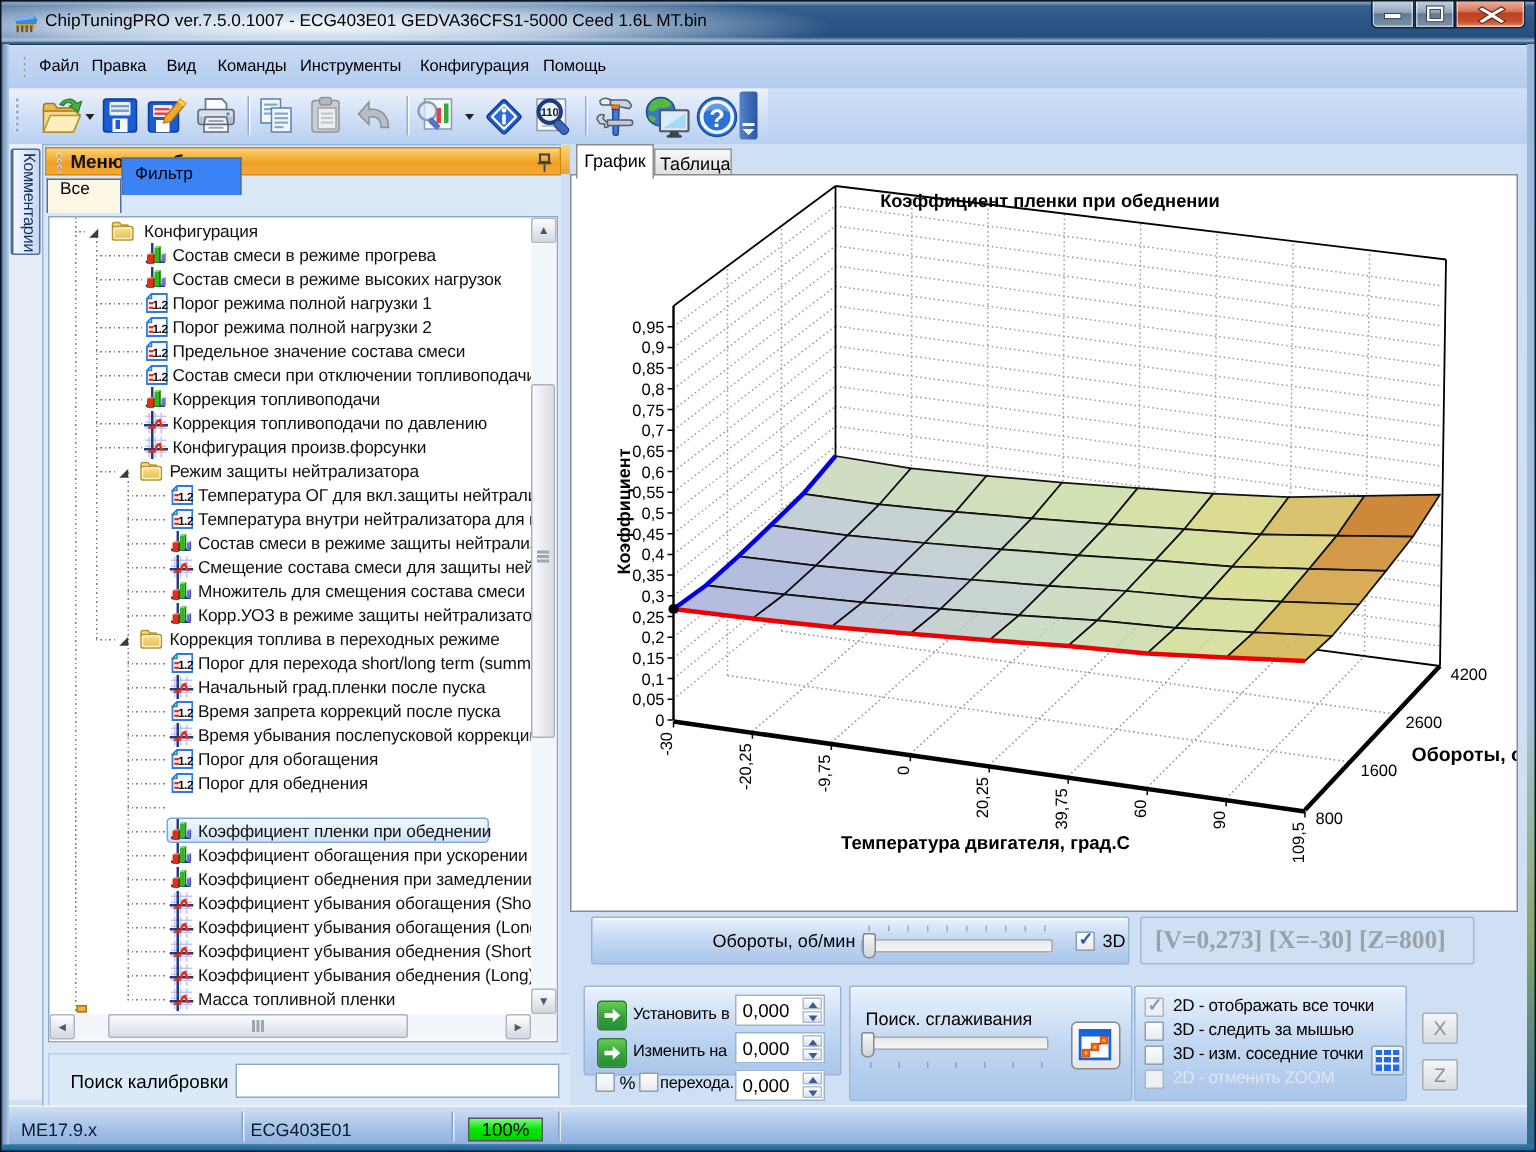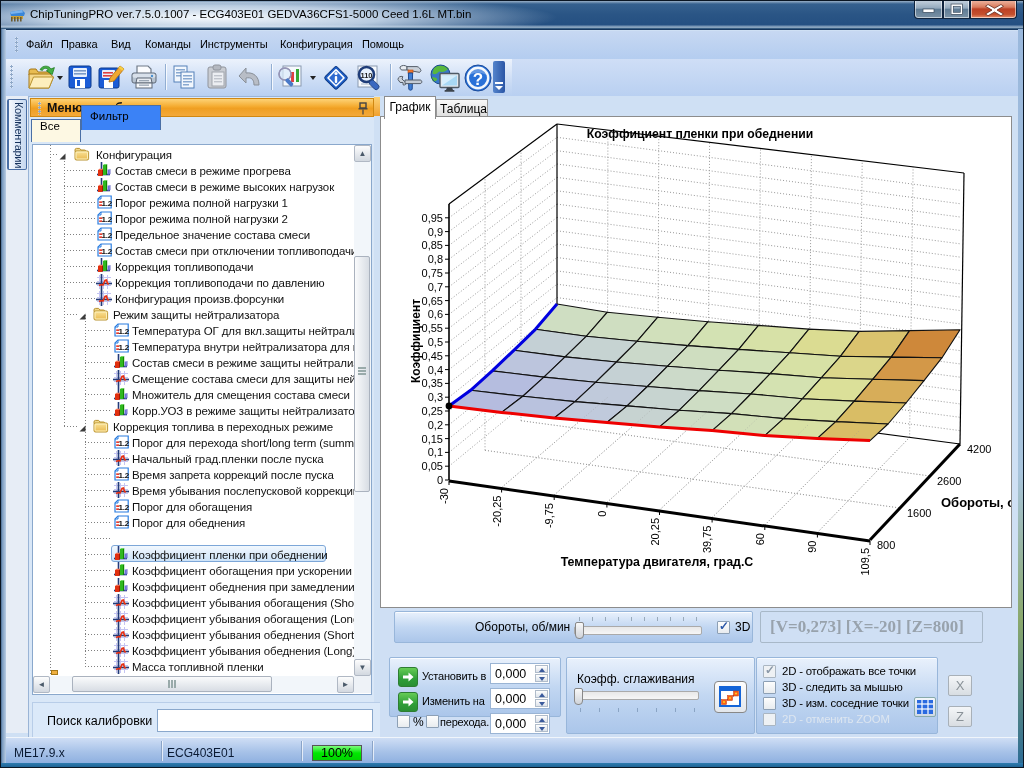--- a/index.html
+++ b/index.html
@@ -1000,21 +1000,21 @@
 <div class="tick" style="left:288px;top:5px"></div>
 <div class="tick" style="left:301px;top:5px"></div>
 <div class="slider-track" style="left:179px;top:14px;width:128px"></div>
 <div class="slider-thumb" style="left:180px;top:10px"></div>
 <div class="checkbox" style="left:322px;top:9px">
             <span class="checkmark">✓</span>
           </div>
 <span class="ctext" style="left:340px;top:8px">3D</span>
 </div>
 <div class="vbox" style="left:380px;top:3px;width:223px;height:32px;border-radius:2px">
-<span style="position:absolute;left:9px;top:5px">[V=0,273] [X=-20] [Z=800]</span>
+<span style="position:absolute;left:9px;top:5px">[V=0,273] [X=-30] [Z=800]</span>
         </div>
 <div class="bluebox" style="left:9px;top:49px;width:172px;height:60px">
 <div class="greenbtn" style="left:8px;top:9px"><svg width="18" height="18" viewBox="0 0 18 18">
               <path d="M4 7.5 L9.5 7.5 L9.5 4.5 L14.5 9 L9.5 13.5 L9.5 10.5 L4 10.5 Z" fill="#fff"></path>
             </svg></div>
 <span class="ctext" style="left:32px;top:12px;font-size:11px;letter-spacing:-.2px">Установить в</span>
 <div class="spin" style="left:100px;top:5px">
             <span>0,000</span>
             <div class="spinbtn" style="right:1px;top:1px">
               <i class="arrup"></i>
@@ -1044,21 +1044,21 @@
             <span>0,000</span>
             <div class="spinbtn" style="right:1px;top:1px">
               <i class="arrup"></i>
             </div>
             <div class="spinbtn" style="right:1px;top:10px">
               <i class="arrdn"></i>
             </div>
           </div>
 </div>
 <div class="bluebox" style="left:186px;top:49px;width:189px;height:77px">
-<span class="ctext" style="left:10px;top:14px">Коэфф. сглаживания</span>
+<span class="ctext" style="left:10px;top:14px">Поиск. сглаживания</span>
 <div class="slider-track" style="left:8px;top:33px;width:124px"></div>
 <div class="slider-thumb" style="left:7px;top:30px"></div>
 <div class="tick" style="left:13px;top:50px;background:#8aa4c4"></div>
 <div class="tick" style="left:32px;top:50px;background:#8aa4c4"></div>
 <div class="tick" style="left:51px;top:50px;background:#8aa4c4"></div>
 <div class="tick" style="left:70px;top:50px;background:#8aa4c4"></div>
 <div class="tick" style="left:89px;top:50px;background:#8aa4c4"></div>
 <div class="tick" style="left:108px;top:50px;background:#8aa4c4"></div>
 <div class="tick" style="left:127px;top:50px;background:#8aa4c4"></div>
 <div style="position:absolute;left:147px;top:23px;width:33px;height:32px;background:linear-gradient(#fdfdfd,#e3e7ec);border:1px solid #888;border-radius:4px">

